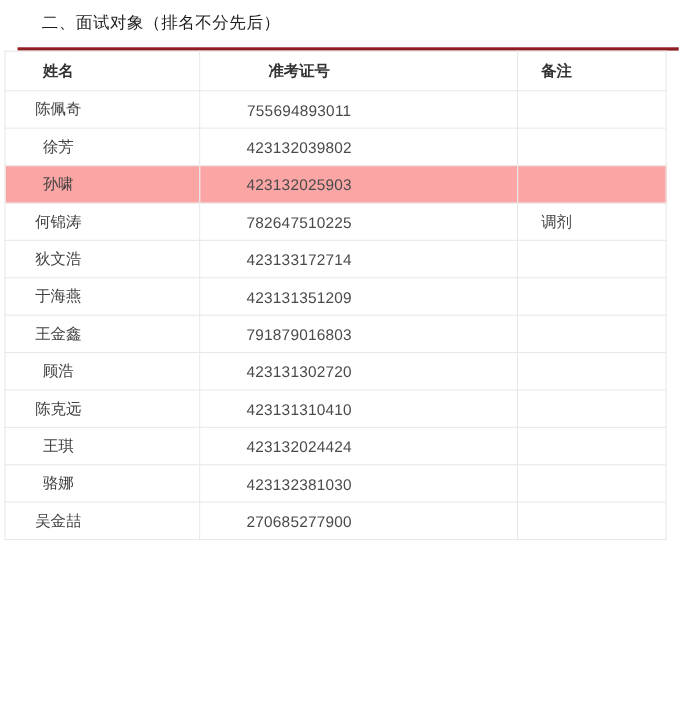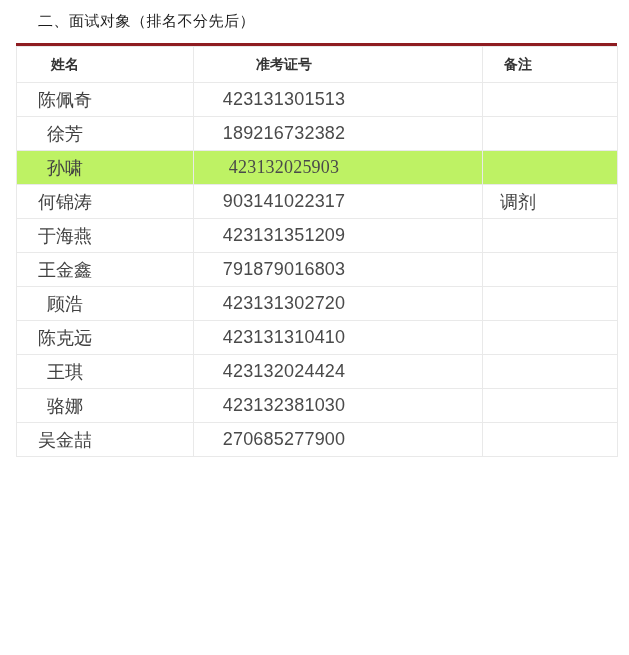--- a/index.html
+++ b/index.html
@@ -22,48 +22,48 @@
   }
 
   .red-rule {
     margin: 12px 0 0 16px;
     width: 601px;
     height: 3px;
     background: #8e1c21;
   }
 
   table.candidates {
-    margin-left: 16px;
+    margin-left: 4px;
     width: 601px;
     border-collapse: collapse;
     table-layout: fixed;
     border: 1px solid #b0b0b0;
     border-top: none;
   }
   col.c1 { width: 177px; }
   col.c2 { width: 289px; }
   col.c3 { width: 135px; }
 
   th, td {
     border: 1px solid #e9e9e9;
     padding: 0;
     vertical-align: middle;
     background: #ffffff;
   }
   th { height: 36px; font-size: 14px; font-weight: bold; color: #333333; }
-  td { height: 34px; font-size: 18px; font-weight: normal; color: #424242; }
+  td { height: 34px; font-size: 14px; font-weight: normal; color: #424242; }
 
   
   .inner { text-align: center; }
   .inner.w1 { width: 96px; }
   .inner.w2 { width: 180px; }
   .inner.w3 { width: 70px; }
   td .inner.w2 { letter-spacing: 0.2px; color: #4a4a4a; }
 
-  tr.highlight td { background: #bef264; font-family: Liberation Serif, serif; }
+  tr.highlight td { background: #fca5a5; }
 </style>
 </head>
 <body>
 
 <div class="page">
 
   <h2 class="title">二、面试对象（排名不分先后）</h2>
 
   <div class="red-rule"></div>
 
@@ -85,33 +85,33 @@
           <div class="inner w3">备注</div>
         </th>
       </tr>
     </thead>
     <tbody id="rows-body">
   <tr>
     <td>
       <div class="inner w1 v-name">陈佩奇</div>
     </td>
     <td>
-      <div class="inner w2 v-ticket">423131301513</div>
+      <div class="inner w2 v-ticket">755694893011</div>
     </td>
     <td>
       <div class="inner w3 v-remark"></div>
     </td>
   </tr>
 
   <tr>
     <td>
       <div class="inner w1 v-name">徐芳</div>
     </td>
     <td>
-      <div class="inner w2 v-ticket">189216732382</div>
+      <div class="inner w2 v-ticket">423132039802</div>
     </td>
     <td>
       <div class="inner w3 v-remark"></div>
     </td>
   </tr>
 
   <tr class="highlight">
     <td>
       <div class="inner w1 v-name">孙啸</div>
     </td>
@@ -121,27 +121,38 @@
     <td>
       <div class="inner w3 v-remark"></div>
     </td>
   </tr>
 
   <tr>
     <td>
       <div class="inner w1 v-name">何锦涛</div>
     </td>
     <td>
-      <div class="inner w2 v-ticket">903141022317</div>
+      <div class="inner w2 v-ticket">782647510225</div>
     </td>
     <td>
       <div class="inner w3 v-remark">调剂</div>
     </td>
   </tr>
 
+  <tr>
+    <td>
+      <div class="inner w1 v-name">狄文浩</div>
+    </td>
+    <td>
+      <div class="inner w2 v-ticket">423133172714</div>
+    </td>
+    <td>
+      <div class="inner w3 v-remark"></div>
+    </td>
+  </tr>
 
 
 
   <tr>
     <td>
       <div class="inner w1 v-name">于海燕</div>
     </td>
     <td>
       <div class="inner w2 v-ticket">423131351209</div>
     </td>

